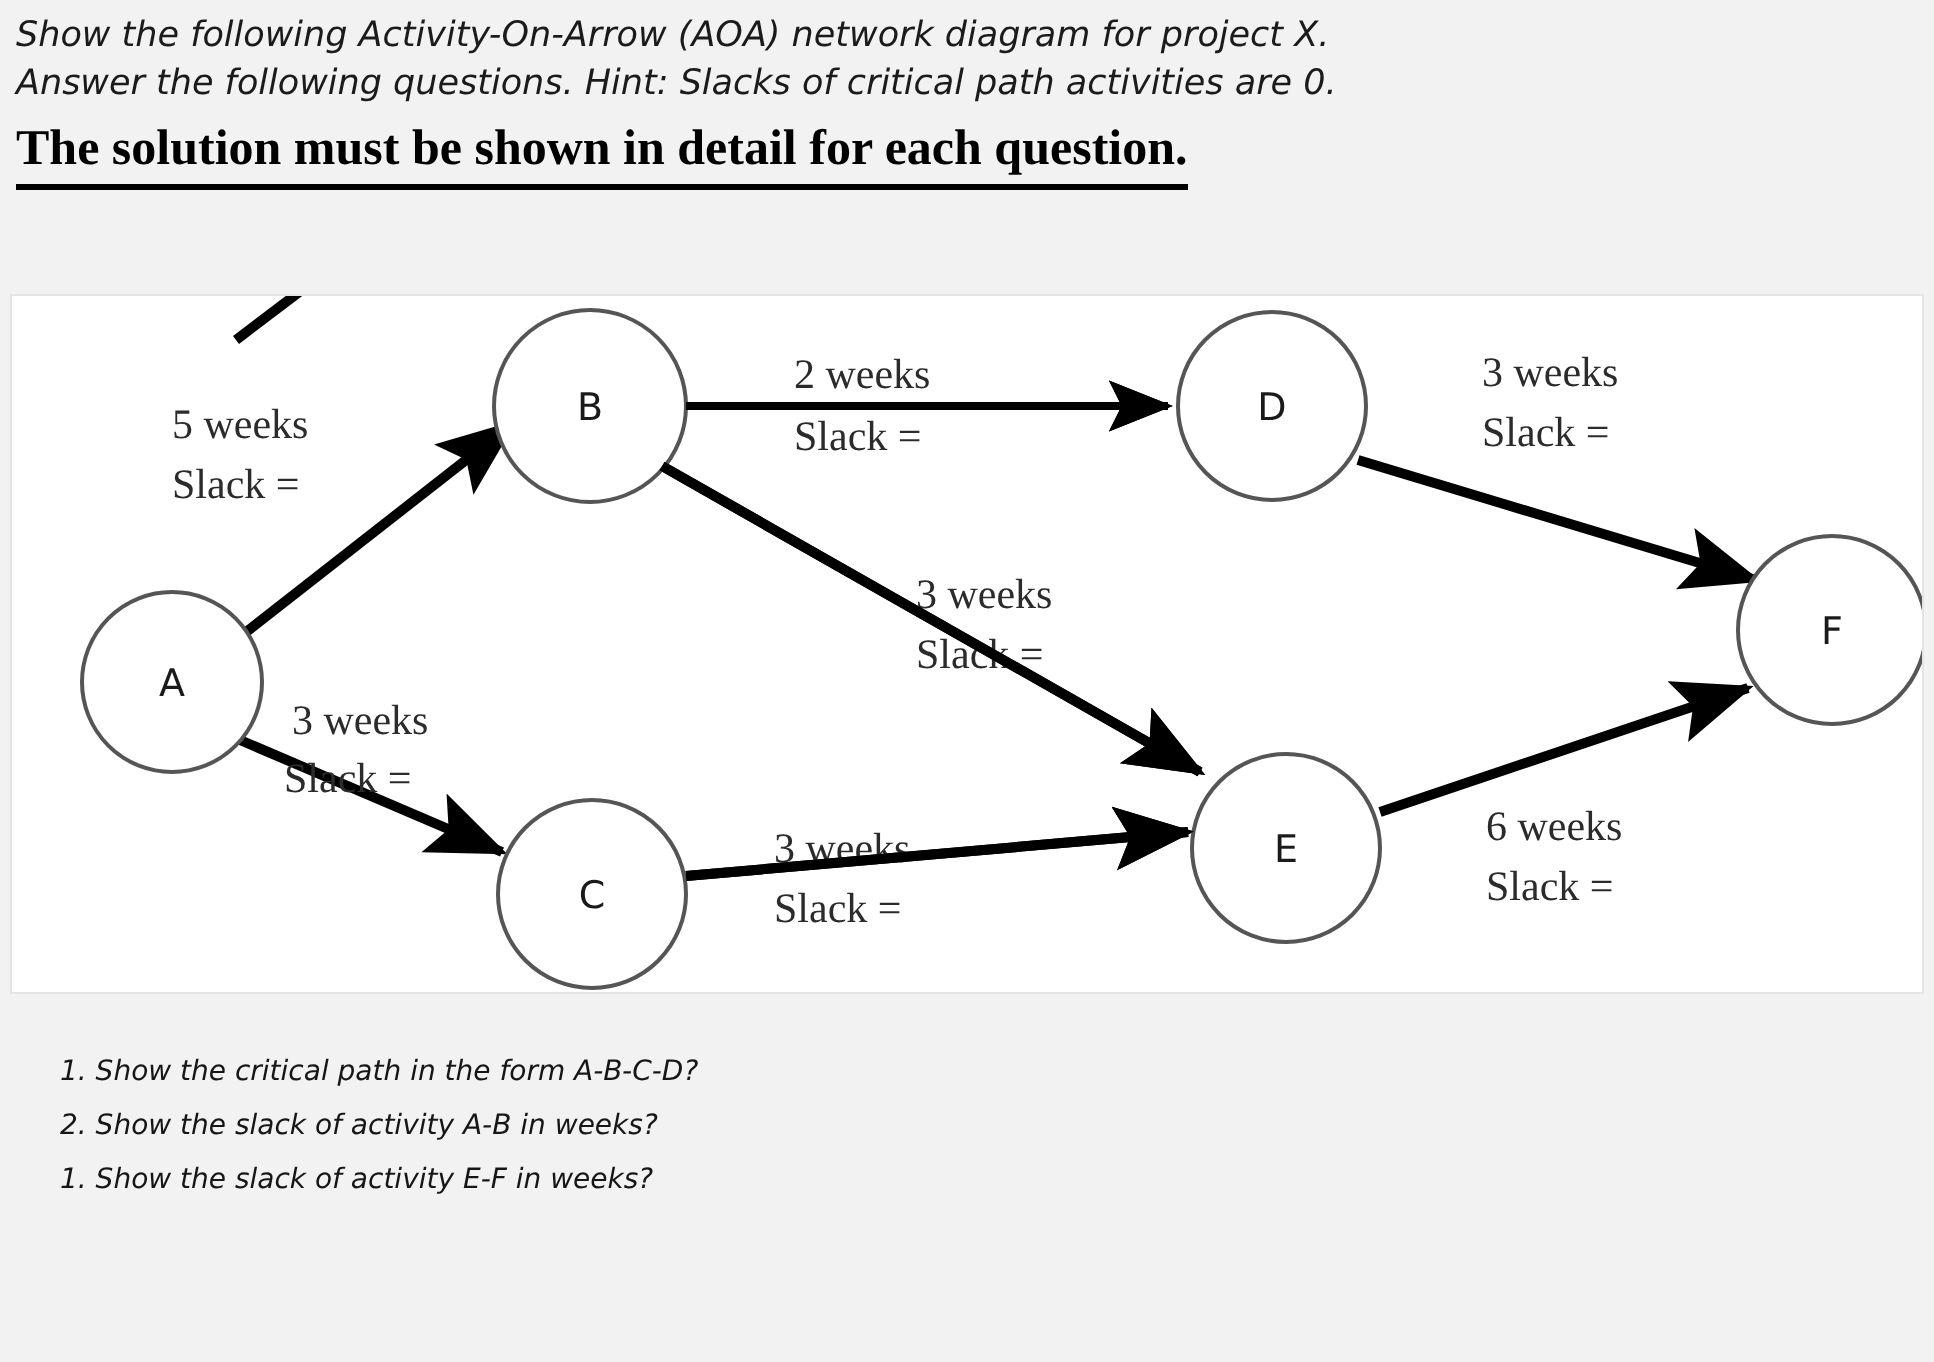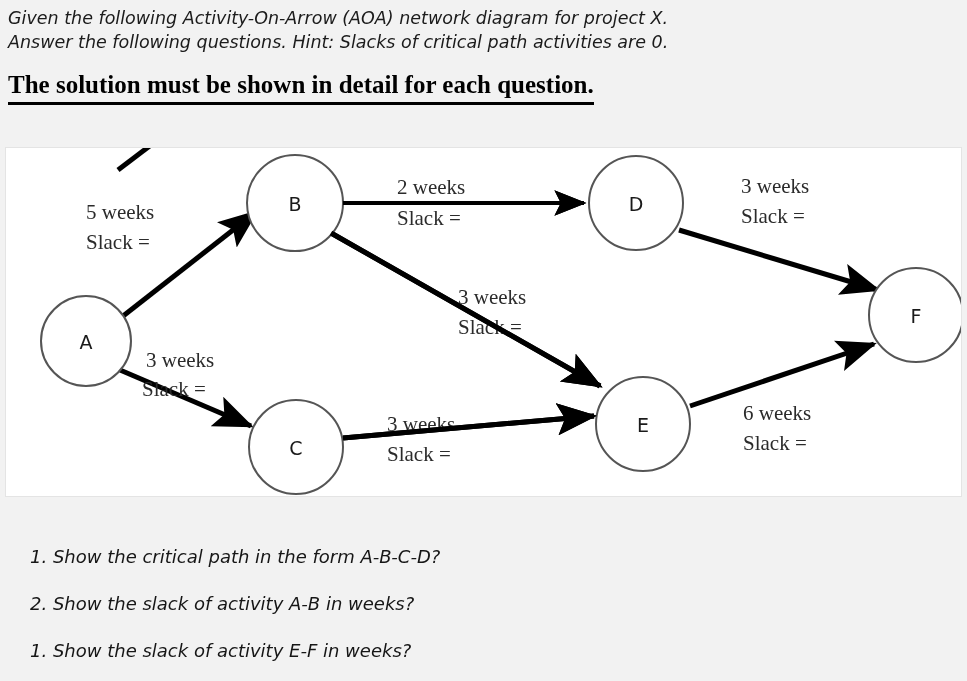--- a/index.html
+++ b/index.html
@@ -33,21 +33,21 @@
     line-height: 24px;
     color: #1b1b1b;
     white-space: nowrap;
   }
   .intro-emph {
     font-family: "Liberation Serif", serif;
     font-weight: bold;
     font-size: 25px;
     line-height: 32px;
     color: #000;
-    margin-top: 15px;
+    margin-top: 5px;
     display: inline-block;
     border-bottom: 3px solid #000;
     padding-bottom: 1px;
     white-space: nowrap;
   }
 
   
   .diagram-panel {
     position: absolute;
     left: 5px;
@@ -80,34 +80,33 @@
   
   .questions {
     position: absolute;
     left: 30px;
     top: 523px;
     width: 900px;
   }
   .question-item {
     font-family: "DejaVu Sans", sans-serif;
     font-style: italic;
-    font-size: 18px;
+    font-size: 14px;
     line-height: 27px;
     color: #161616;
     white-space: nowrap;
-    margin-top: 20px;
   }
 </style>
 </head>
 <body>
 
 <div class="page">
 
   <div class="intro">
-    <div class="intro-line">Given the following Activity-On-Arrow (AOA) network diagram for project X.</div>
+    <div class="intro-line">Show the following Activity-On-Arrow (AOA) network diagram for project X.</div>
     <div class="intro-line">Answer the following questions. Hint: Slacks of critical path activities are 0.</div>
     <div class="intro-emph">The solution must be shown in detail for each question.</div>
   </div>
 
   <div class="diagram-panel">
     <svg width="957" height="350" viewBox="0 0 957 350">
       <defs>
         <marker id="ah" markerWidth="9" markerHeight="9" refX="7.4" refY="3.2" orient="auto" markerUnits="strokeWidth">
           <path d="M0,0 L8,3.2 L0,6.4 L1.6,3.2 z" fill="#000"></path>
         </marker>

